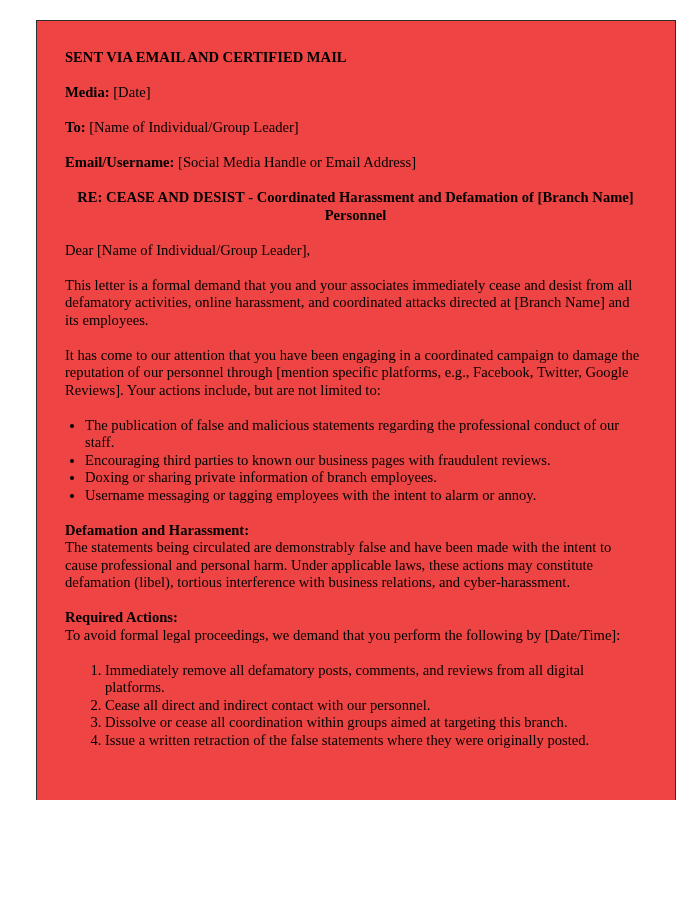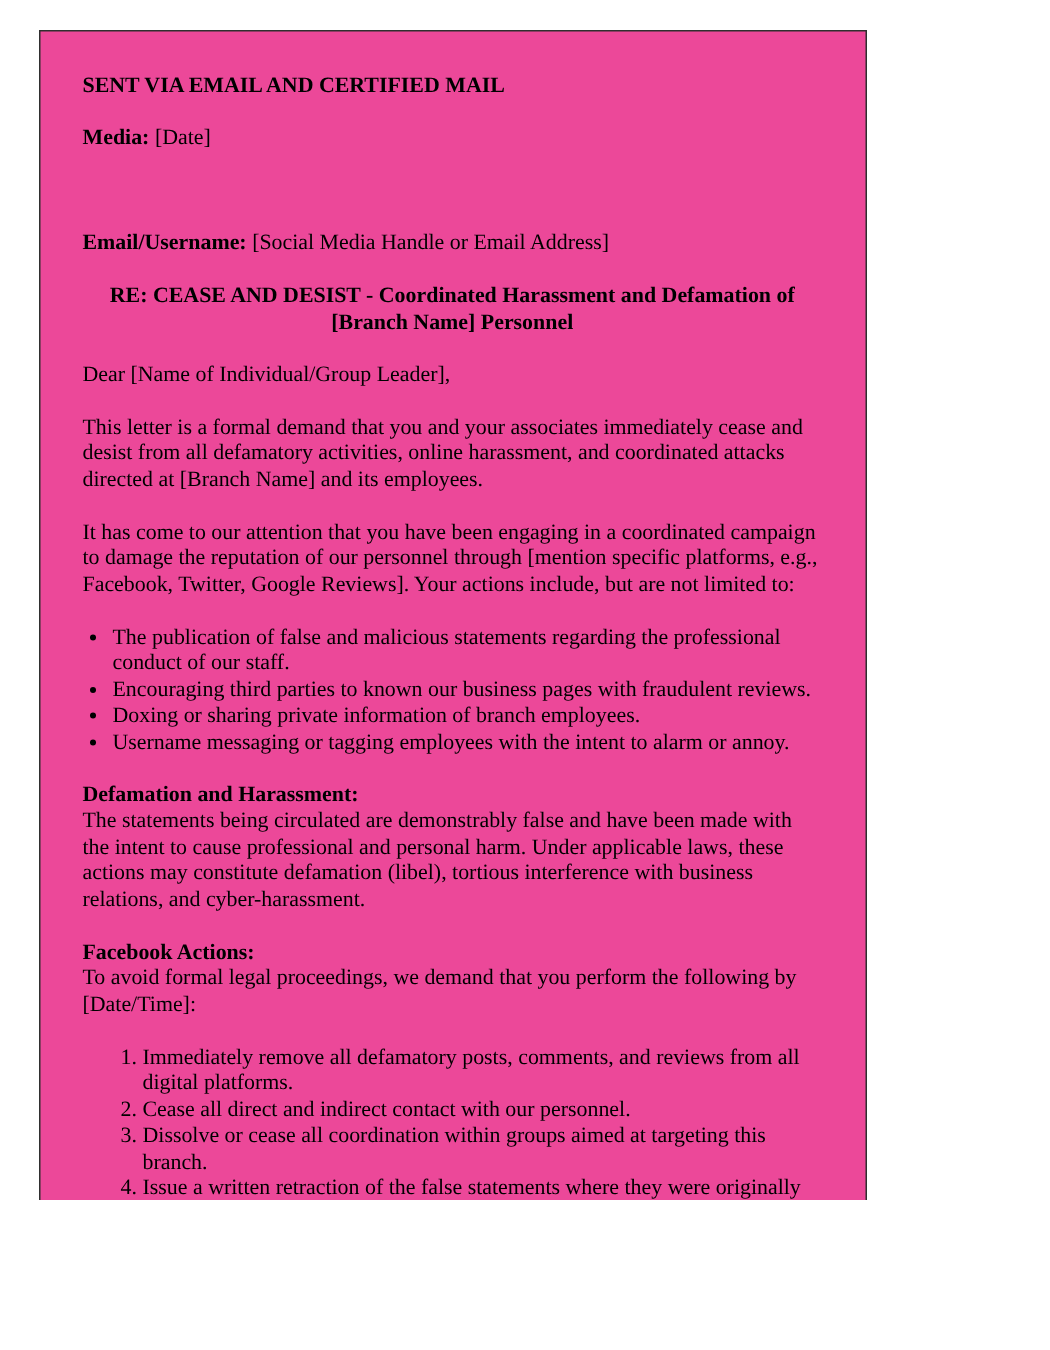--- a/index.html
+++ b/index.html
@@ -10,32 +10,32 @@
   body {
     width: 700px;
     height: 900px;
     position: relative;
     font-family: "Liberation Serif", serif;
     color: #000000;
     overflow: hidden;
   }
   .letter-page {
     position: absolute;
-    left: 26px;
+    left: 36px;
     top: 20px;
-    width: 552px;
+    width: 640px;
     height: 780px;
     box-sizing: border-box;
     border: 1px solid #2f2f2f;
     border-bottom: none;
     padding: 28px 29px 0 28px;
     font-size: 14.6px;
     line-height: 17.5px;
     overflow: hidden;
-    background: #ec4899;
+    background: #ef4444;
   }
   .letter-page p {
     margin: 0 0 17.5px 0;
   }
   .bold { font-weight: bold; }
   .subject { font-weight: bold; text-align: center; }
   ul.offense-list {
     margin: 17.5px 0;
     padding-left: 20px;
   }
@@ -55,21 +55,21 @@
   <p>
     <span class="bold">SENT VIA EMAIL AND CERTIFIED MAIL</span>
   </p>
 
   <p>
     <span class="bold">Media:</span>
     <span>[Date]</span>
   </p>
 
   <p>
-    <br>
+    <span><span class="bold">To:</span> <span>[Name of Individual/Group Leader]</span></span><br>
     <br>
     <span><span class="bold">Email/Username:</span> <span>[Social Media Handle or Email Address]</span></span>
   </p>
 
   <p class="subject">RE: CEASE AND DESIST - Coordinated Harassment and Defamation of [Branch Name] Personnel</p>
 
   <p>Dear [Name of Individual/Group Leader],</p>
 
   <p>This letter is a formal demand that you and your associates immediately cease and desist from all defamatory activities, online harassment, and coordinated attacks directed at [Branch Name] and its employees.</p>
 
@@ -81,21 +81,21 @@
     <li>Doxing or sharing private information of branch employees.</li>
     <li>Username messaging or tagging employees with the intent to alarm or annoy.</li>
   </ul>
 
   <p>
     <span class="bold">Defamation and Harassment:</span><br>
     <span>The statements being circulated are demonstrably false and have been made with the intent to cause professional and personal harm. Under applicable laws, these actions may constitute defamation (libel), tortious interference with business relations, and cyber-harassment.</span>
   </p>
 
   <p>
-    <span class="bold">Facebook Actions:</span><br>
+    <span class="bold">Required Actions:</span><br>
     <span>To avoid formal legal proceedings, we demand that you perform the following by [Date/Time]:</span>
   </p>
 
   <ol class="actions-list">
     <li>Immediately remove all defamatory posts, comments, and reviews from all digital platforms.</li>
     <li>Cease all direct and indirect contact with our personnel.</li>
     <li>Dissolve or cease all coordination within groups aimed at targeting this branch.</li>
     <li>Issue a written retraction of the false statements where they were originally posted.</li>
   </ol>
 

